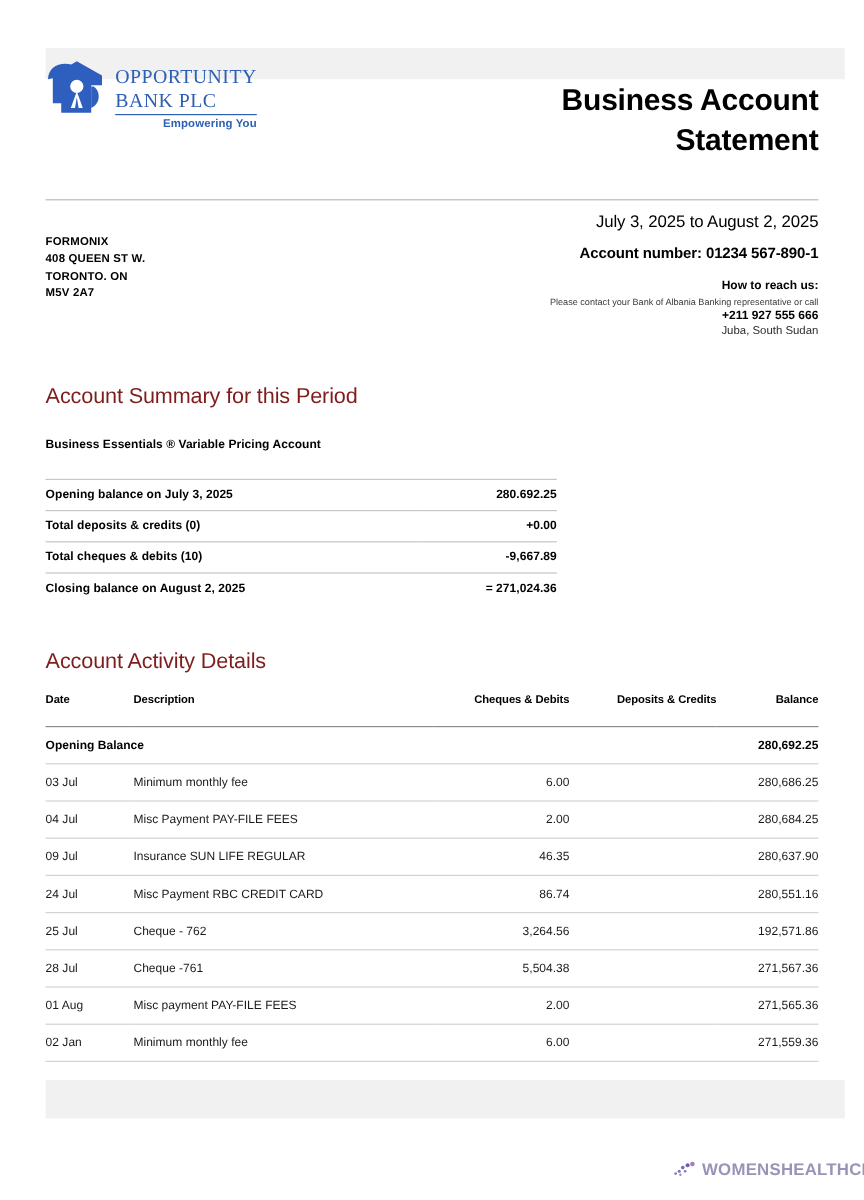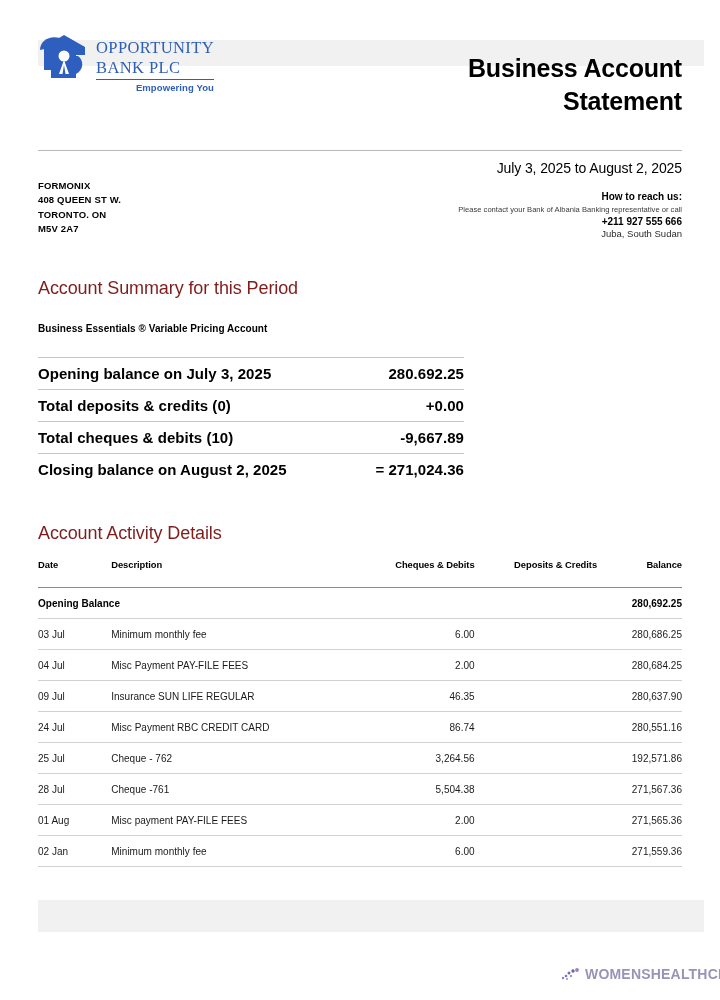--- a/index.html
+++ b/index.html
@@ -26,21 +26,21 @@
     left: 38px;
     right: 16px;
     background: #f1f1f1;
   }
   .band-top    { top: 40px;  height: 26px; }
   .band-bottom { top: 900px; height: 32px; }
 
   
   .header {
     position: relative;
-    padding-top: 30px;
+    padding-top: 46px;
     display: flex;
     align-items: flex-start;
     justify-content: space-between;
   }
 
   .brand { display: flex; align-items: flex-start; gap: 6px; padding-top: 4px; }
 
   .brand-mark { width: 52px; height: 50px; flex: 0 0 52px; }
 
   .brand-text { padding-top: 4px; }
@@ -157,21 +157,21 @@
   }
 
   
   .sum-table {
     width: 426px;
     border-collapse: collapse;
     margin-top: 23px;
   }
 
   .sum-table td {
-    font-size: 15px;
+    font-size: 10px;
     font-weight: bold;
     padding: 7px 0 7px 0;
     border-bottom: 1px solid #c6c6c6;
     letter-spacing: .05px;
   }
   .sum-table tr:first-child td { border-top: 1px solid #c6c6c6; }
   .sum-table tr:last-child td  { border-bottom: none; }
 
   .sum-table td.val { text-align: right; }
 
@@ -279,20 +279,21 @@
 
     <div class="addr">
       <div>FORMONIX</div>
       <div>408 QUEEN ST W.</div>
       <div>TORONTO. ON</div>
       <div>M5V 2A7</div>
     </div>
 
     <div class="meta-right">
       <div class="period">July 3, 2025 to August 2, 2025</div>
+      <div class="acct-no">Account number: 01234 567-890-1</div>
       <div class="reach-title">How to reach us:</div>
       <div class="reach-line">Please contact your Bank of Albania Banking representative or call</div>
       <div class="reach-phone">+211 927 555 666</div>
       <div class="reach-city">Juba, South Sudan</div>
     </div>
 
   </div>
 
   <div class="summary-wrap">
     <div class="sec-head">Account Summary for this Period</div>

